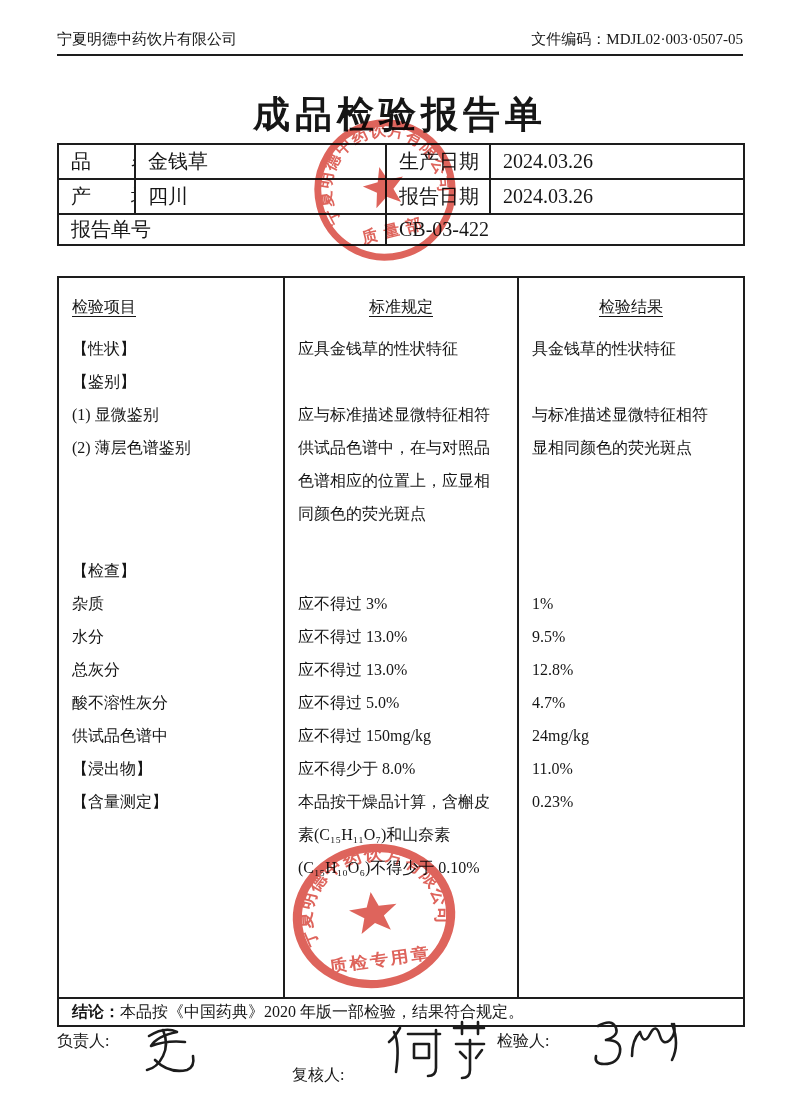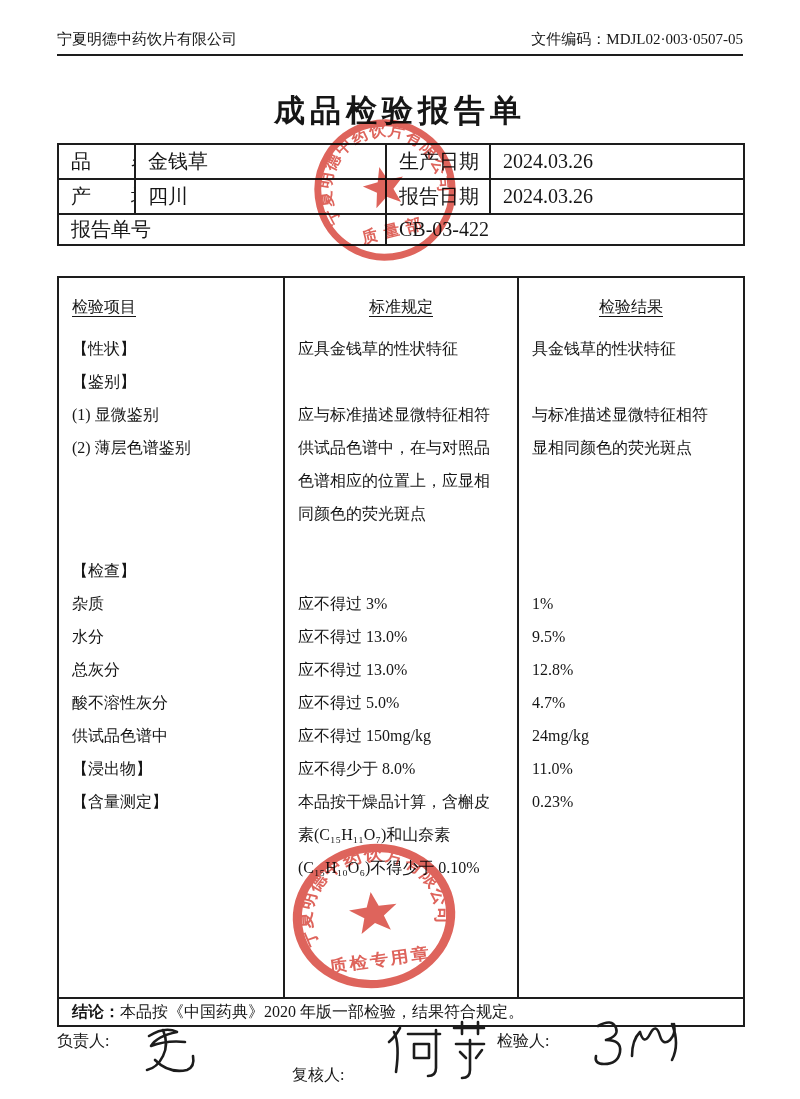--- a/index.html
+++ b/index.html
@@ -10,21 +10,21 @@
   }
   
   .hdr {
     position:absolute; left:57px; top:30px; width:686px;
     display:flex; justify-content:space-between; align-items:flex-end;
     font-size:15px; padding-bottom:5px; border-bottom:2px solid #1d1d1d;
   }
   
   .title {
     position:absolute; top:90px; left:0; width:100%; margin:0;
-    text-align:center; font-size:31px; font-weight:bold; letter-spacing:5px;
+    text-align:center; font-size:37px; font-weight:bold; letter-spacing:5px;
   }
   
   table { border-collapse:collapse; table-layout:fixed; }
   .info-table {
     position:absolute; left:57px; top:143px; width:686px; font-size:20px;
   }
   .info-table td { border:2px solid #1d1d1d; padding:0 12px; height:33px; overflow:hidden; white-space:nowrap; }
   .info-table tr.short td { height:29px; }
   
   .main-table {

